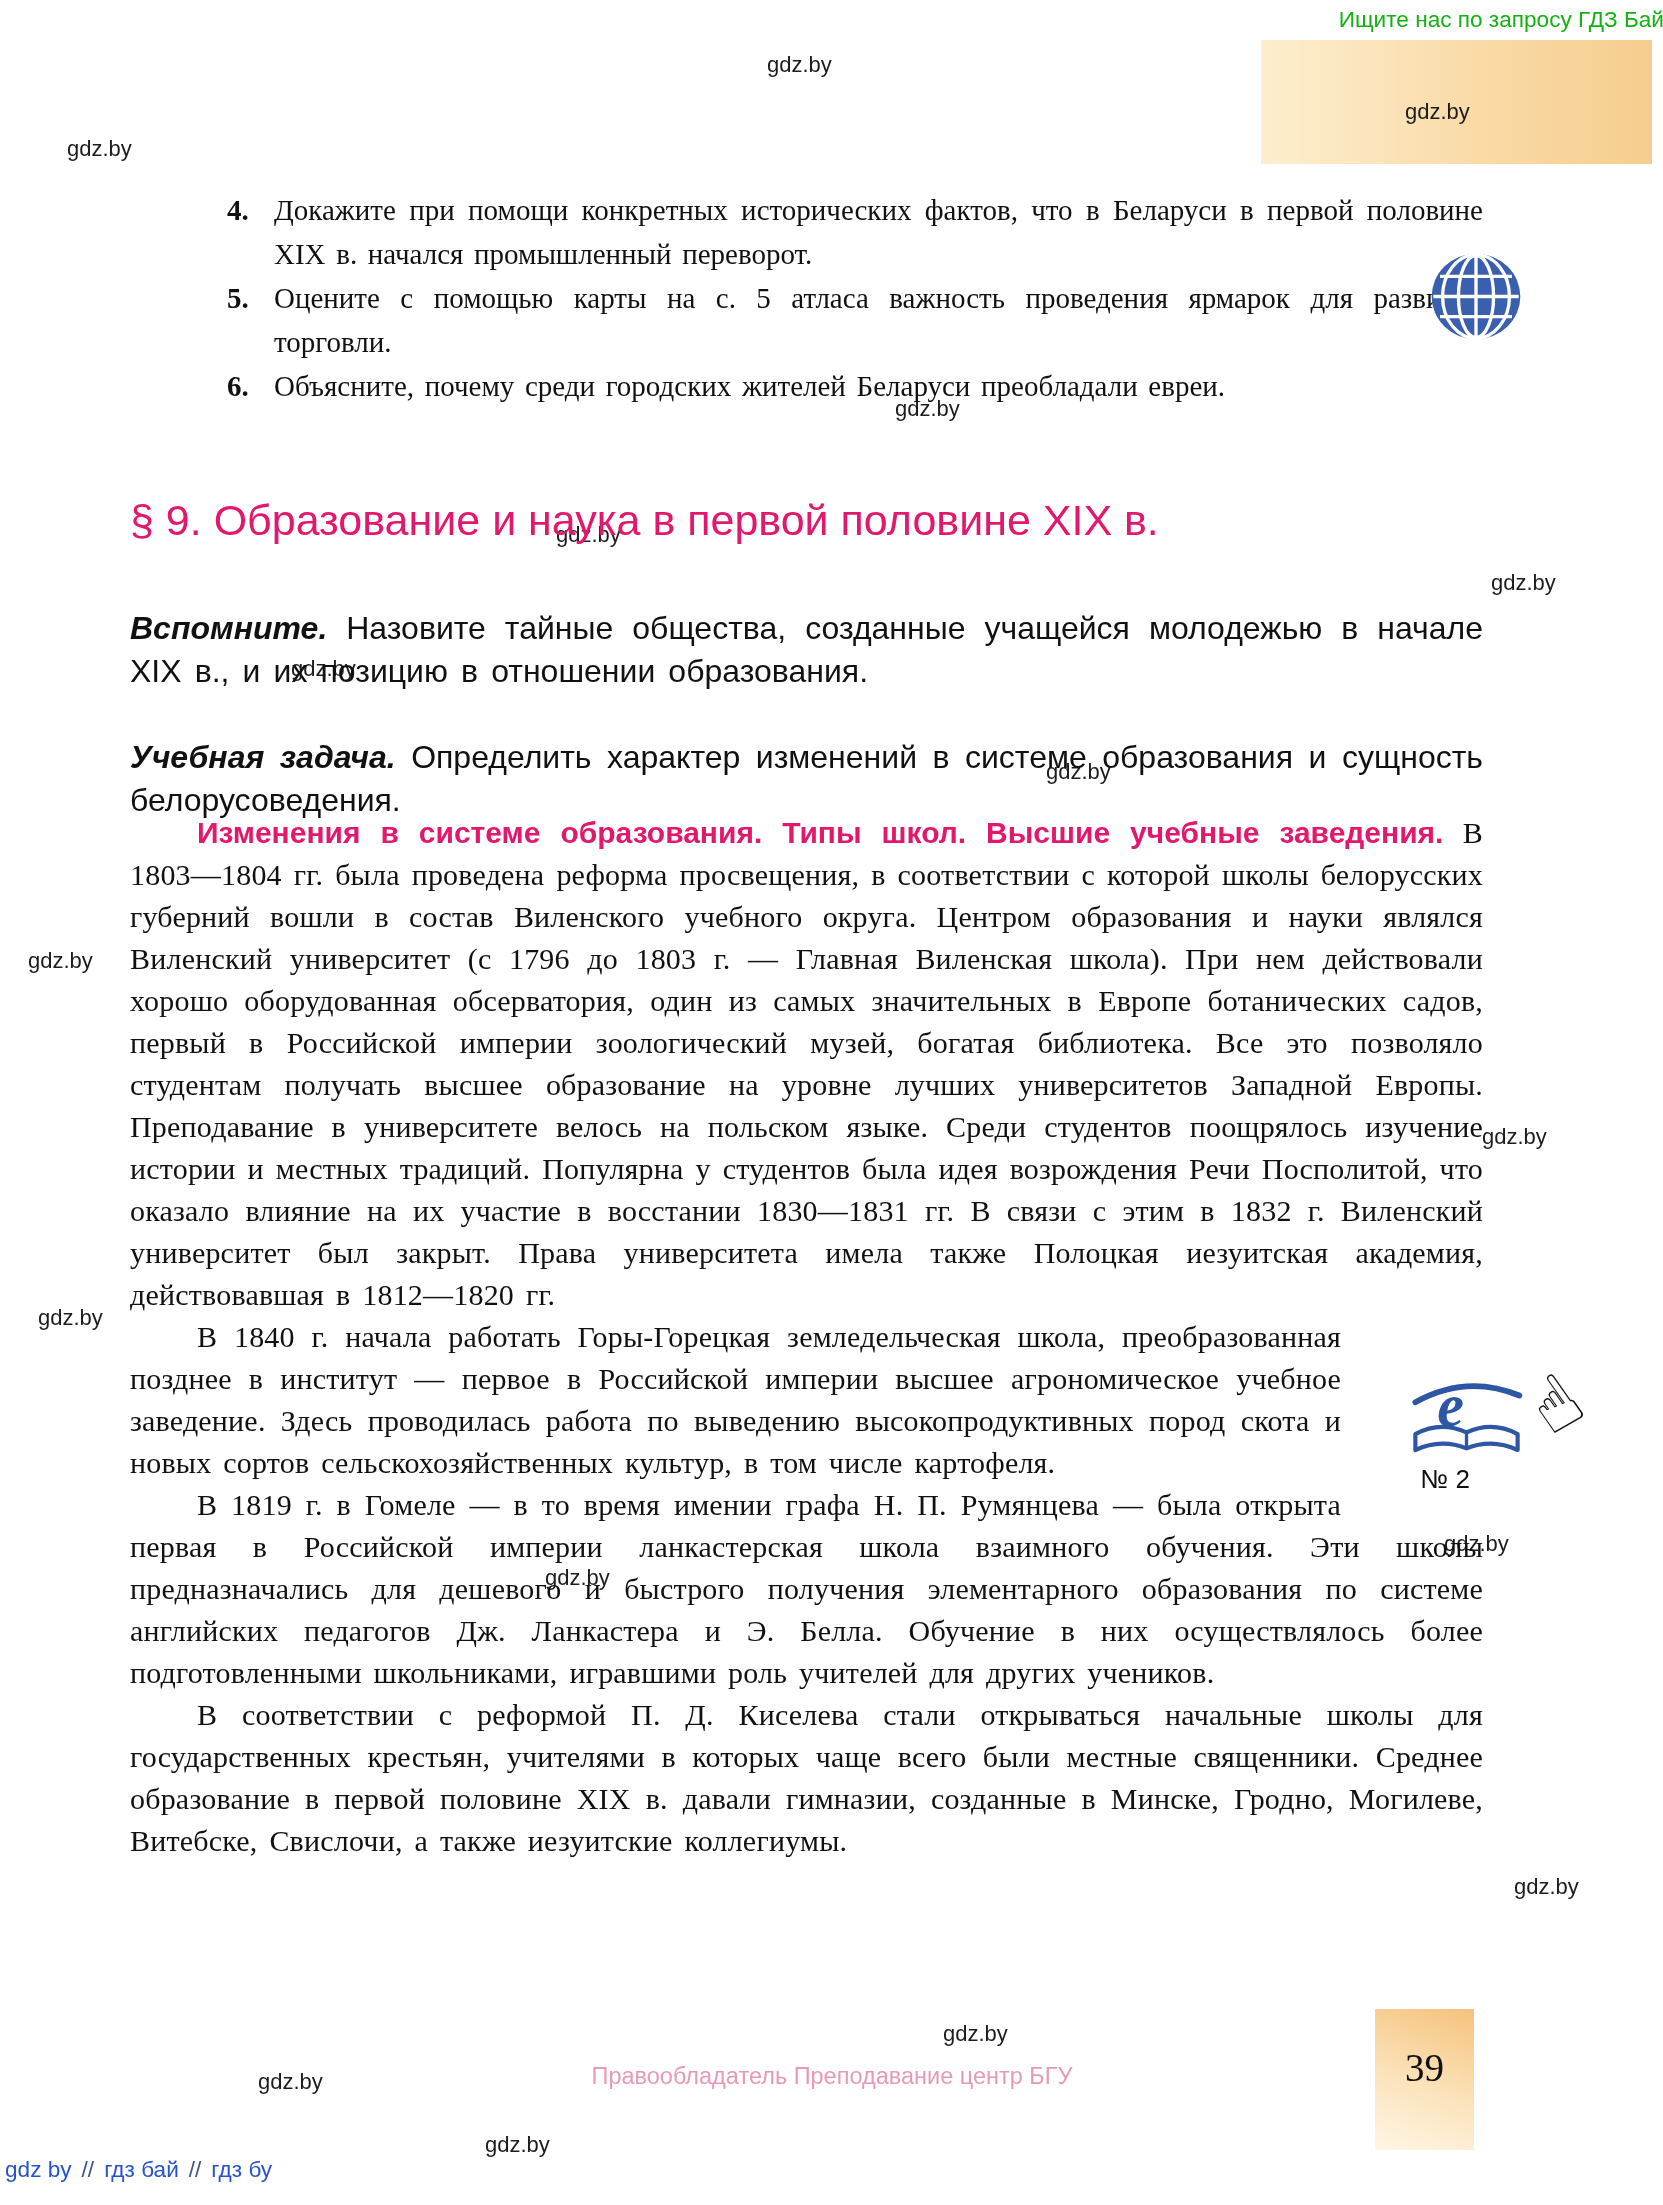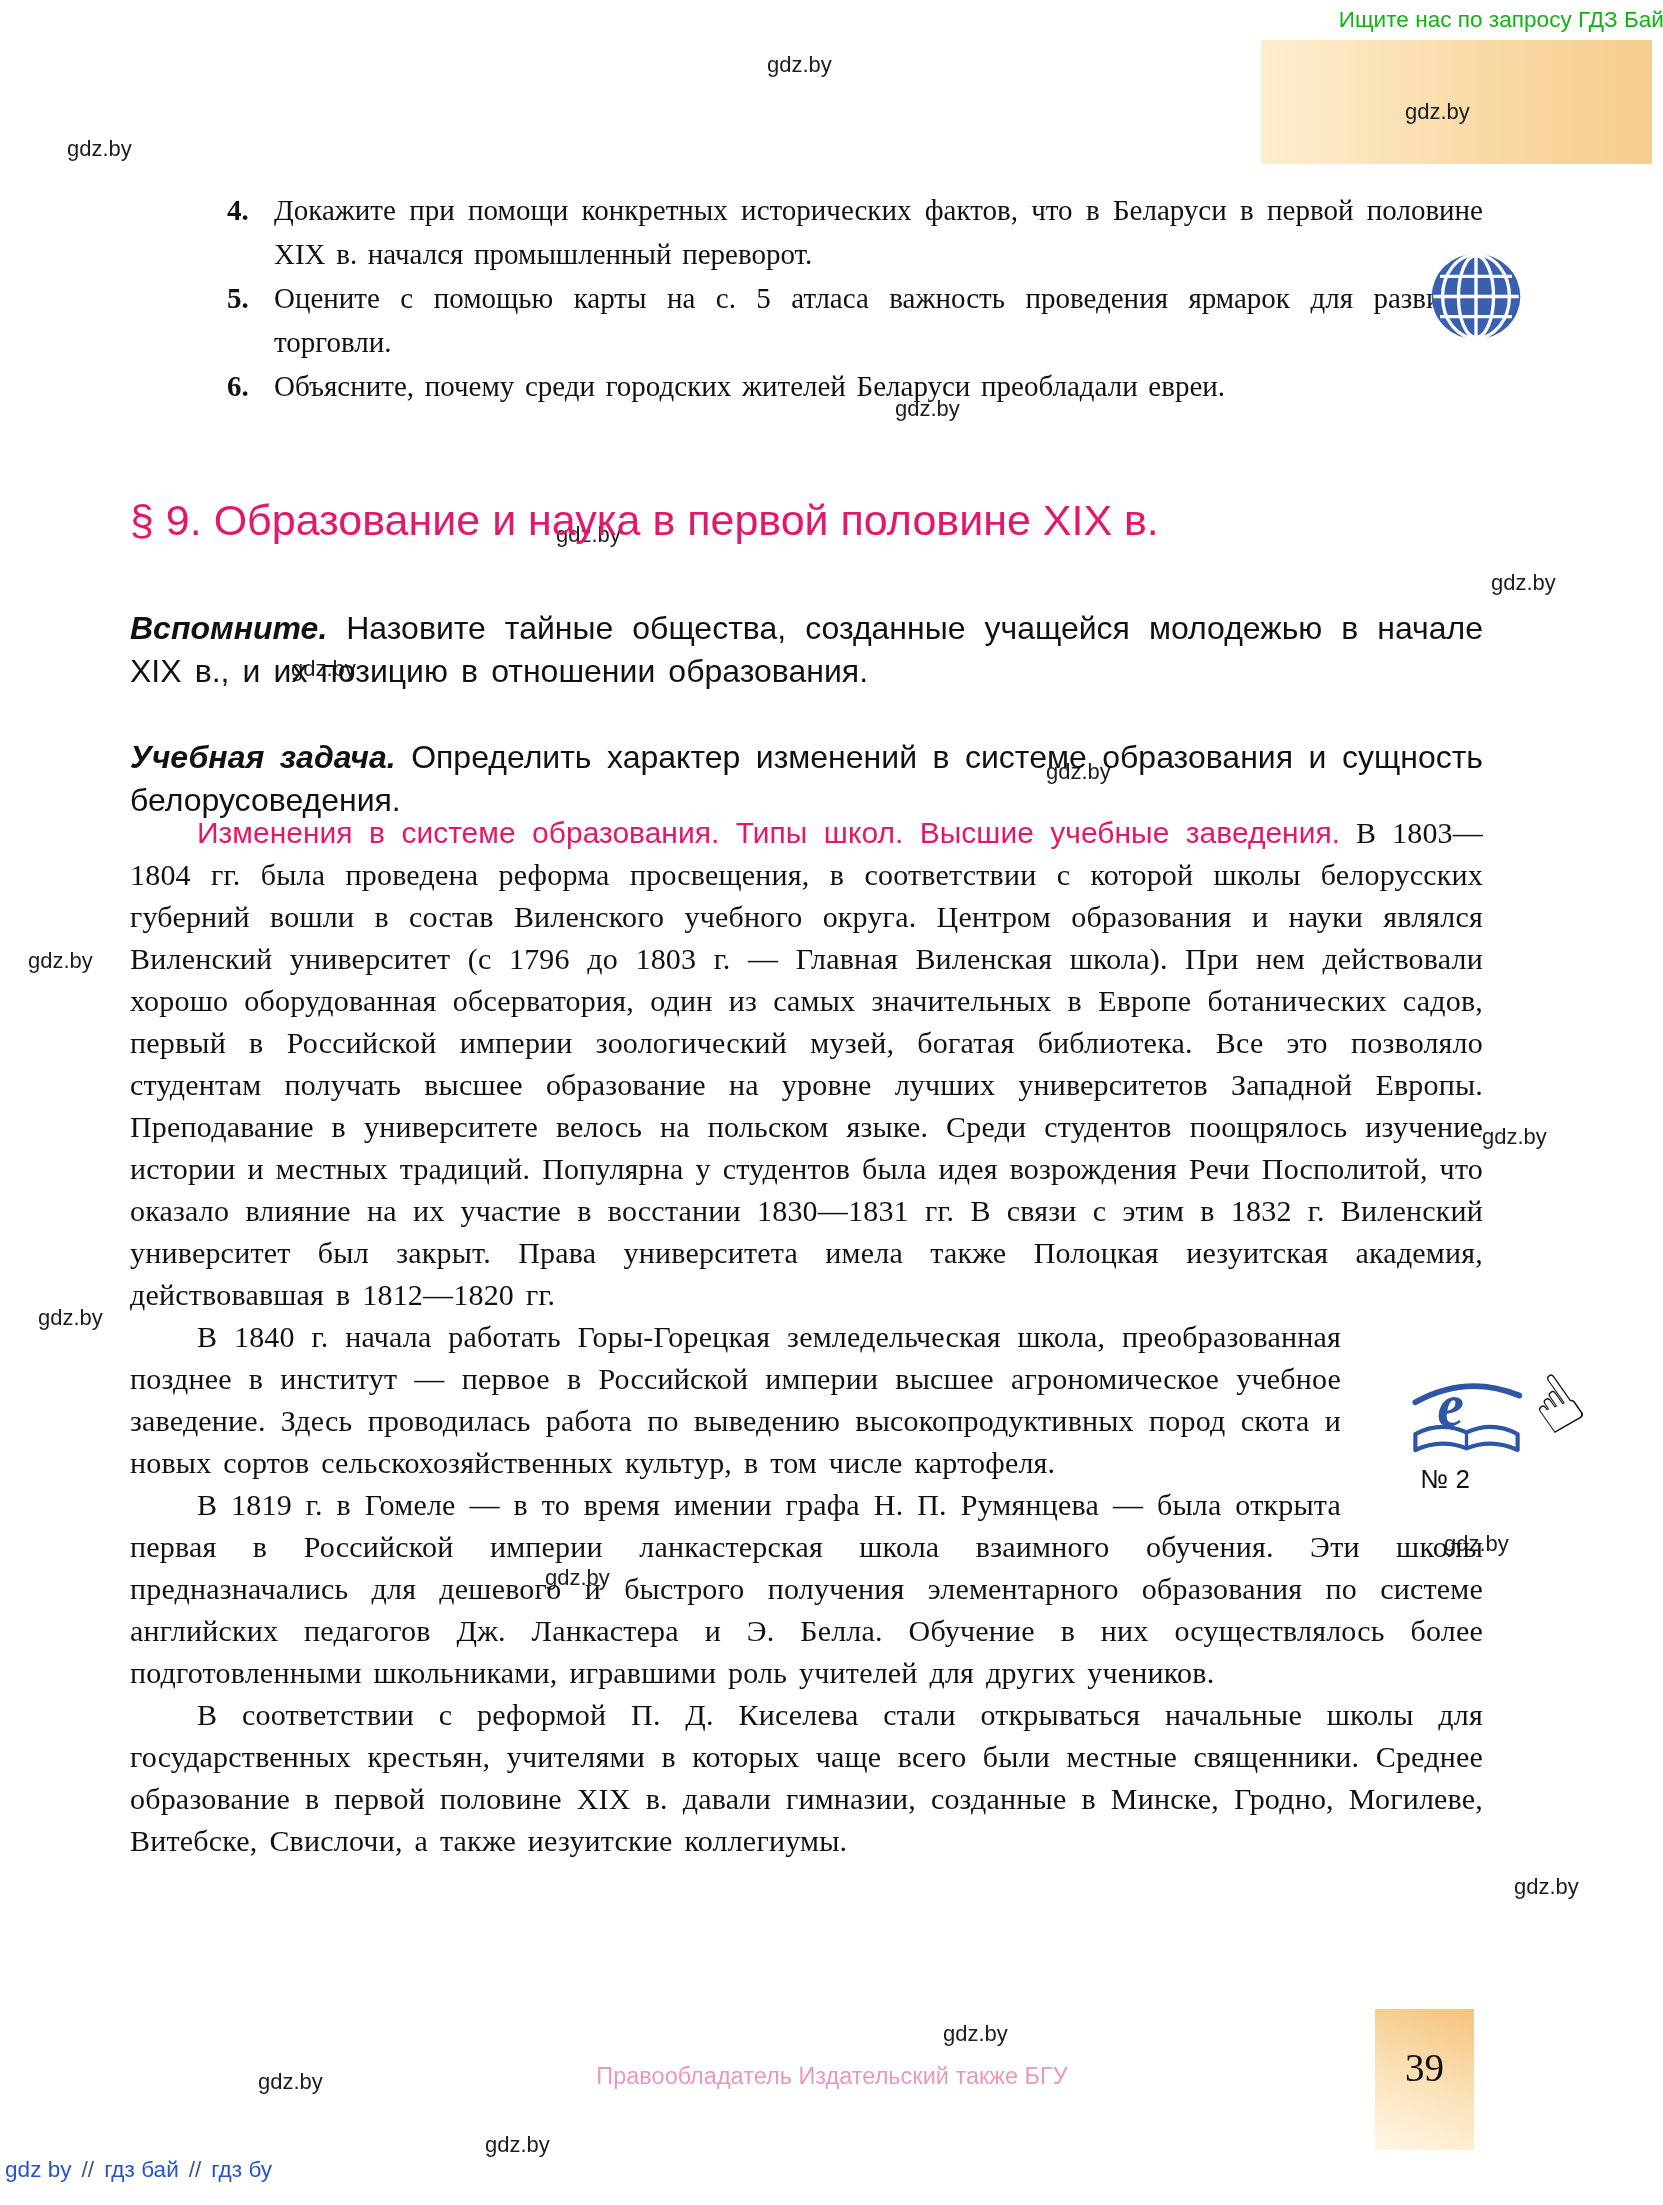--- a/index.html
+++ b/index.html
@@ -35,21 +35,21 @@
           text-align:justify;word-spacing:4.2px;color:#111}
   .helper .hlabel{font-weight:700;font-style:italic}
   .remember{top:575px}
   .task{top:704px}
 
   
   .bodytext{position:absolute;left:130px;top:812px;width:1353px;
             font-size:30px;line-height:42px;text-align:justify;
             word-spacing:4.2px;letter-spacing:0.2px}
   .bodytext p{margin:0;text-indent:67px}
-  .lead{font-family:"Liberation Sans",sans-serif;font-weight:400;color:#e2186d;letter-spacing:0}
+  .lead{font-family:"Liberation Sans",sans-serif;font-weight:700;color:#e2186d;letter-spacing:0}
   .iconspacer{float:right;width:122px;height:180px;margin-left:20px}
 
   
   .globe{position:absolute;left:1430px;top:252px}
   .resource{position:absolute;left:1407px;top:1365px;width:235px;height:151px}
   .resource .book{position:absolute;left:0;top:6.7px}
   .resource .hand{position:absolute;left:126px;top:1.7px;font-family:"DejaVu Sans",sans-serif;
                   font-size:74px;line-height:74px;color:#111;transform:rotate(-35deg)}
   .resref{position:absolute;left:13.4px;top:99px;font-family:"Liberation Sans",sans-serif;
           font-size:26px;color:#111}
@@ -140,20 +140,20 @@
     <svg class="book" width="119" height="89" viewBox="0 0 142 106">
       <path d="M10 74 Q40 58 71 72 Q102 58 132 74 L132 93 Q102 79 71 91 Q40 79 10 93 Z" fill="#ffffff" stroke="#2d56a5" stroke-width="5" stroke-linejoin="round"></path>
       <line x1="71" y1="72" x2="71" y2="91" stroke="#2d56a5" stroke-width="4"></line>
       <text x="36" y="64" font-family="Liberation Serif, serif" font-style="italic" font-weight="bold" font-size="72" fill="#2d56a5">e</text>
       <path d="M10 36 Q71 2 134 28" fill="none" stroke="#2d56a5" stroke-width="7" stroke-linecap="round"></path>
     </svg>
     <span class="hand">☝</span>
     <span class="resref">№ 2</span>
   </div>
 
-  <div class="copyright">Правообладатель Издательский также БГУ</div>
+  <div class="copyright">Правообладатель Преподавание центр БГУ</div>
 
   <div class="links">
     <a class="lnk">gdz by</a><span class="sep">//</span><a class="lnk">гдз бай</a><span class="sep">//</span><a class="lnk">гдз бу</a>
   </div>
 
 </div>
 
 
 </body></html>

